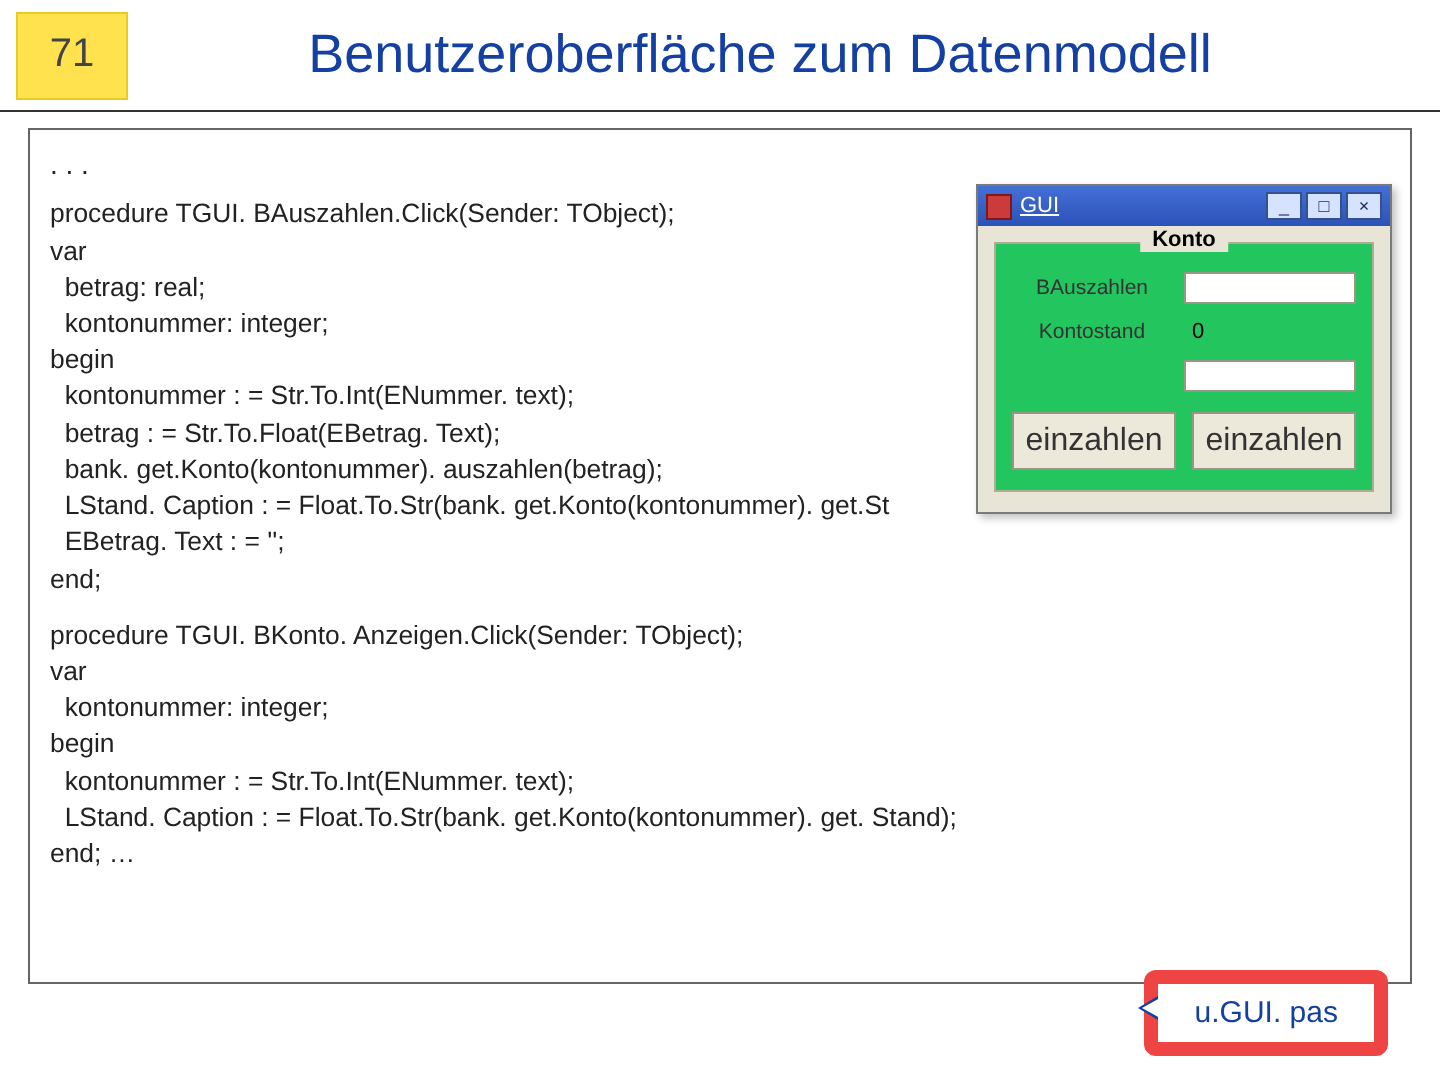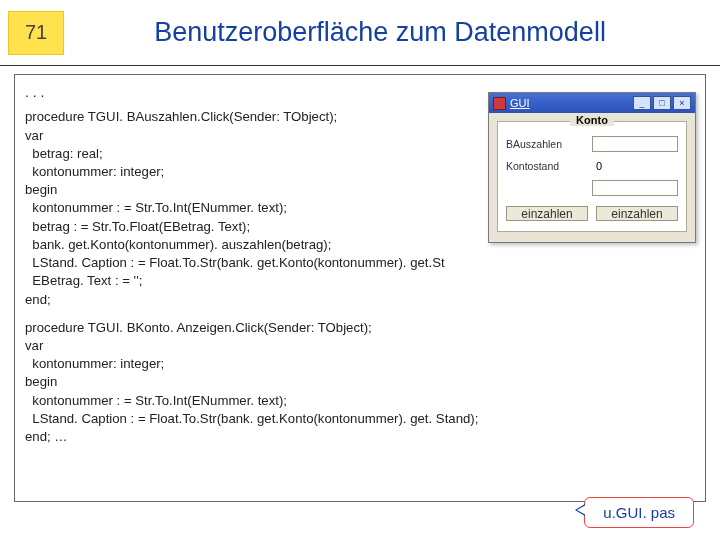--- a/index.html
+++ b/index.html
@@ -9,21 +9,21 @@
     height: 540px;
     background: #fff;
     font-family: Arial, Helvetica, sans-serif;
     position: relative;
     overflow: hidden;
   }
   .header {
     display: flex;
     align-items: center;
     border-bottom: 1px solid #333;
-    height: 66px;
+    height: 56px;
     gap: 28px;
   }
   .slidenum {
     background: #ffe24d;
     width: 56px;
     height: 44px;
     margin: 6px 0 6px 8px;
     display: flex;
     align-items: center;
     justify-content: center;
@@ -90,22 +90,23 @@
   }
   .mw-toplabel {
     text-align:center;
     font-size:11.5px;
     color:#333;
     margin: 2px 0 8px 0;
   }
   .mw-group {
     border: 1px solid #b0ab95;
     padding: 8px 8px 10px 8px;
-    background:#ffffff;
+    background:#22c55e;
     position: relative;
+    text-align: center;
   }
   .mw-group-legend {
     position:absolute;
     top:-8px; left:50%; transform:translateX(-50%);
     background:#e9e5d6;
     padding:0 6px;
     font-size:11px;
     font-weight:bold;
   }
   .mw-row { display:flex; align-items:center; margin:6px 0; gap:6px; }
@@ -119,34 +120,34 @@
   .mw-value {
     flex:1;
     height:16px;
     font-size:11px;
     padding-left:4px;
     display:flex; align-items:center;
   }
   .mw-btnrow { display:flex; gap:8px; margin-top:10px; }
   .mw-actionbtn {
     flex:1;
-    height:15px;
+    height:29px;
     background:#ece8da;
     border:1px solid #9a9683;
-    font-size:12px;
+    font-size:16px;
     display:flex; align-items:center; justify-content:center;
     color:#333;
   }
 
   .callout {
     position: absolute;
     right: 26px;
     bottom: 12px;
     background:#fff;
-    border:1px solid #ef4444;
+    border:7px solid #ef4444;
     border-radius:6px;
     padding:6px 18px;
     color:#143fa3;
     font-size:15px;
   }
   .callout::before {
     content:"";
     position:absolute;
     left:-10px; top:6px;
     width:0;height:0;

